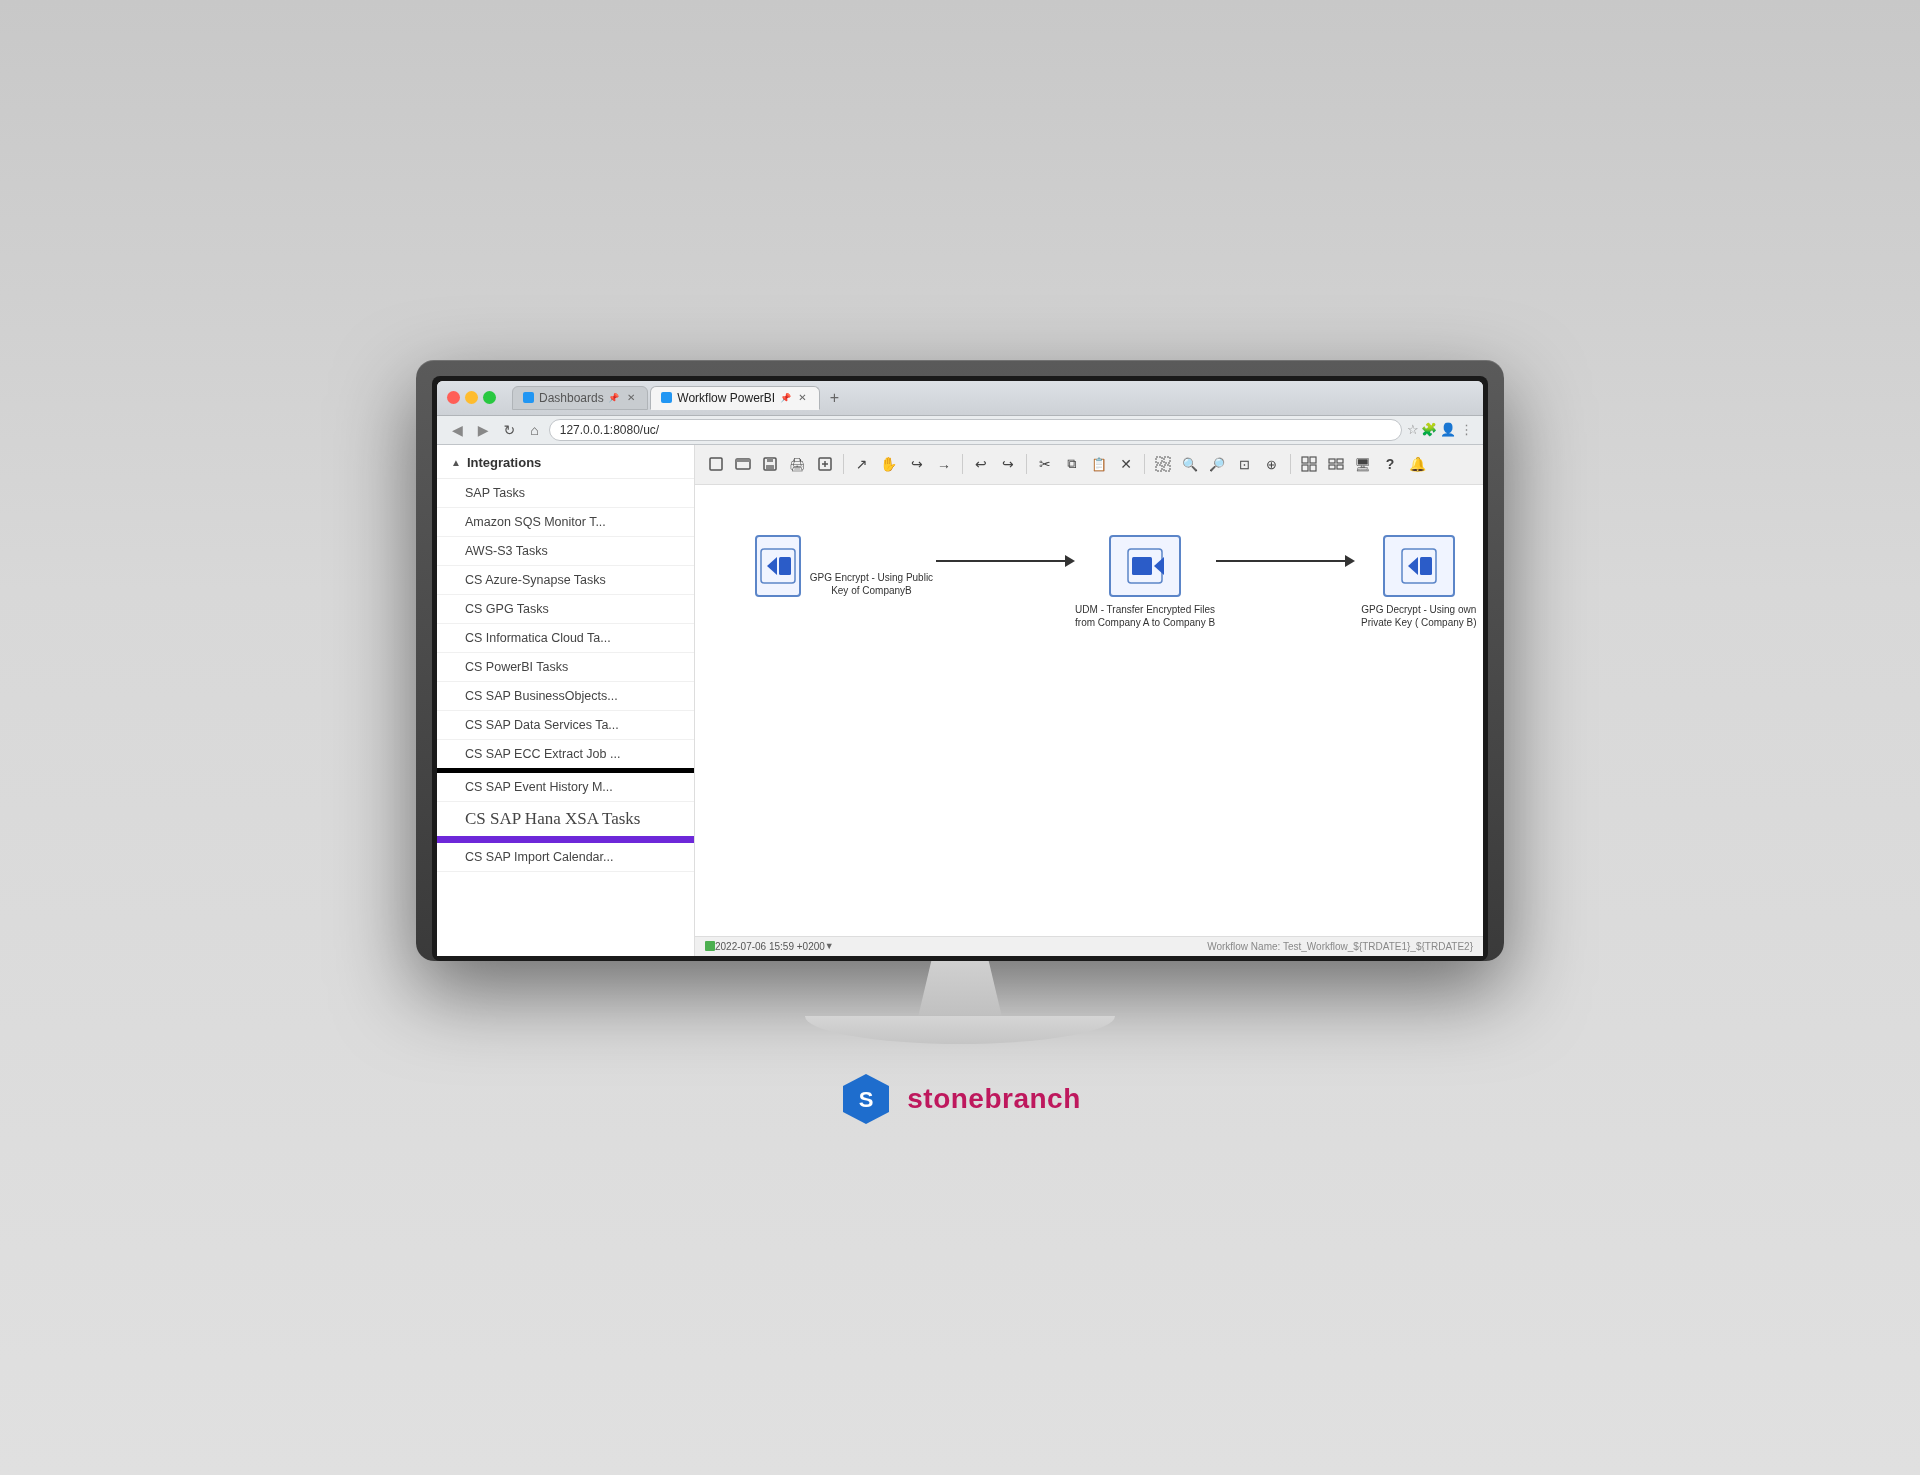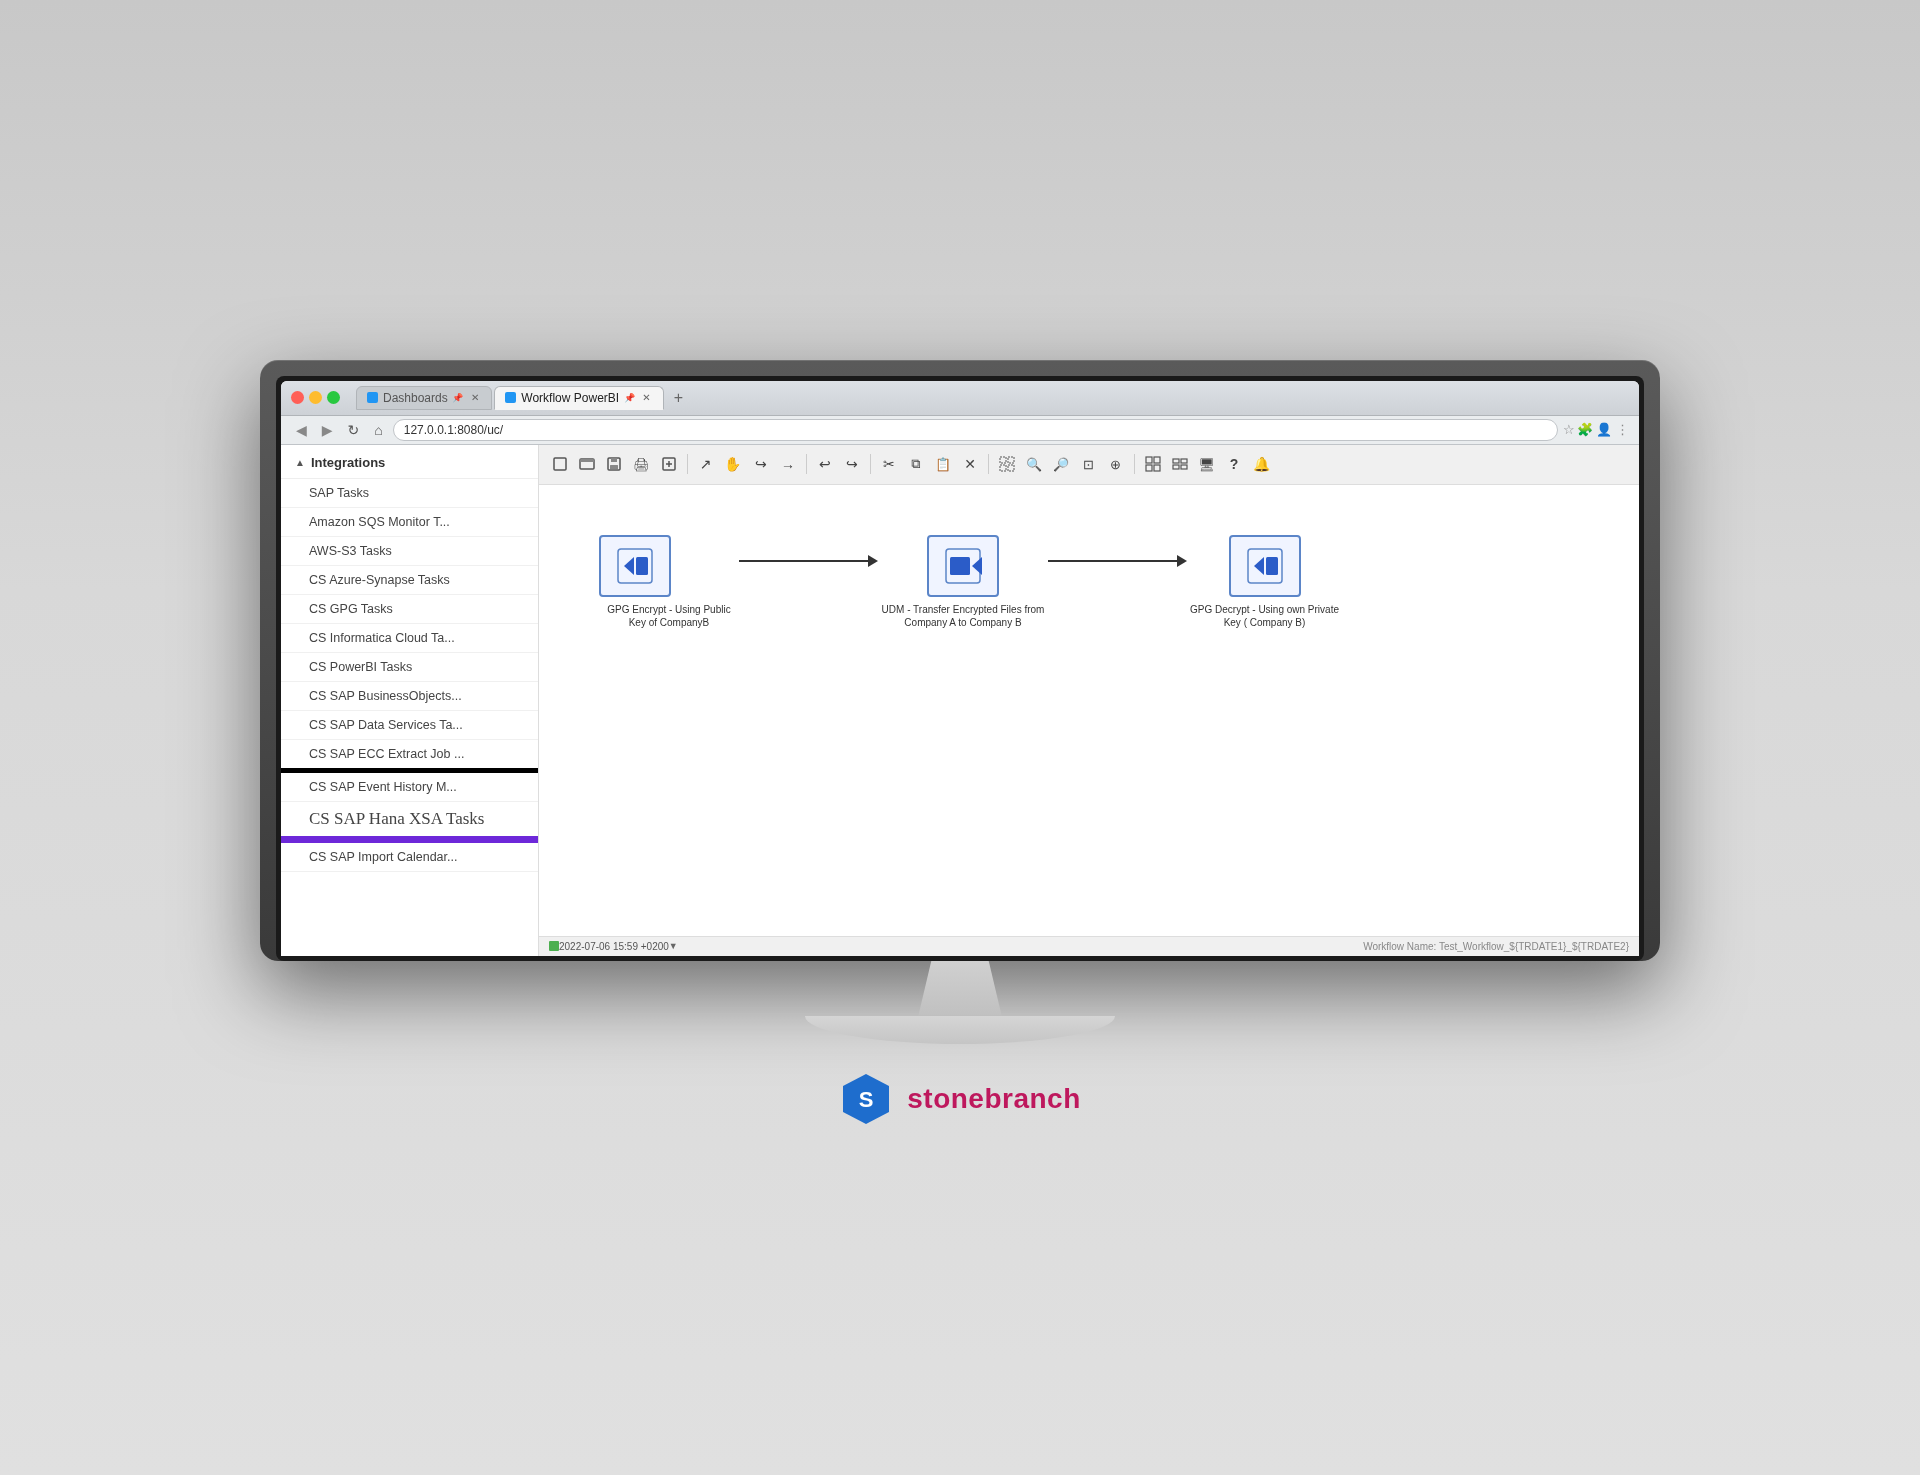--- a/index.html
+++ b/index.html
@@ -11,21 +11,21 @@
       align-items: center;
       justify-content: center;
       font-family: -apple-system, BlinkMacSystemFont, 'Segoe UI', Arial, sans-serif;
     }
   </style>
 </head>
 <body>
 
 <div style="display:flex;flex-direction:column;align-items:center;width:100%;padding:30px 0 0;">
 
-  <div style="width:1400px;background:linear-gradient(180deg,#5a5a5a,#3a3a3a);border-radius:18px;padding:16px 16px 0 16px;box-shadow:0 30px 80px rgba(0,0,0,0.5),inset 0 1px 0 rgba(255,255,255,0.15);">
+  <div style="width:1088px;background:linear-gradient(180deg,#5a5a5a,#3a3a3a);border-radius:18px;padding:16px 16px 0 16px;box-shadow:0 30px 80px rgba(0,0,0,0.5),inset 0 1px 0 rgba(255,255,255,0.15);">
 
     <div style="background:#1a1a1a;border-radius:8px;padding:5px;">
 
       <div style="background:#f0f0f0;border-radius:6px 6px 0 0;overflow:hidden;height:575px;display:flex;flex-direction:column;">
 
         <div style="background:linear-gradient(180deg,#dde1e6,#cdd1d6);padding:5px 10px;display:flex;align-items:center;gap:8px;border-bottom:1px solid #b0b4b8;min-height:34px;">
           <div style="display:flex;gap:5px;">
             <button style="width:13px;height:13px;border-radius:50%;background:#ff5f57;border:none;cursor:pointer;"></button>
             <button style="width:13px;height:13px;border-radius:50%;background:#febc2e;border:none;cursor:pointer;"></button>
             <button style="width:13px;height:13px;border-radius:50%;background:#28c840;border:none;cursor:pointer;"></button>
@@ -197,21 +197,21 @@
               </button>
               <button title="Screen" style="background:transparent;border:1px solid transparent;border-radius:3px;cursor:pointer;padding:2px 4px;font-size:13px;color:#444;min-width:26px;height:26px;display:flex;align-items:center;justify-content:center;">🖥</button>
               <button title="Help" style="background:transparent;border:1px solid transparent;border-radius:3px;cursor:pointer;padding:2px 4px;font-size:14px;font-weight:bold;color:#444;min-width:26px;height:26px;display:flex;align-items:center;justify-content:center;">?</button>
               <button title="Notifications" style="background:transparent;border:1px solid transparent;border-radius:3px;cursor:pointer;padding:2px 4px;font-size:14px;color:#444;min-width:26px;height:26px;display:flex;align-items:center;justify-content:center;">🔔</button>
             </div>
 
             <div style="flex:1;background:white;position:relative;overflow:hidden;">
 
               <div style="position:absolute;top:50px;left:60px;display:flex;align-items:flex-start;gap:0;">
 
-                <div style="display:flex;flex-direction:column;align-items:flex-start;gap:6px;">
+                <div style="display:flex;flex-direction:row;align-items:flex-end;gap:6px;">
                   <div style="width:72px;height:62px;border:2px solid #5b85c8;border-radius:4px;background:#f0f4ff;display:flex;align-items:center;justify-content:center;cursor:pointer;">
                     <svg width="38" height="38" viewBox="0 0 38 38">
                       <rect x="2" y="2" width="34" height="34" rx="3" fill="#f0f4ff" stroke="#5b85c8" stroke-width="1.5"></rect>
                       <polygon points="8,19 18,10 18,28" fill="#2b5cc8"></polygon>
                       <rect x="20" y="10" width="12" height="18" rx="1.5" fill="#2b5cc8"></rect>
                     </svg>
                   </div>
                   <div style="font-size:10px;color:#333;text-align:center;max-width:140px;line-height:1.3;">GPG Encrypt - Using Public Key of CompanyB</div>
                 </div>
 

